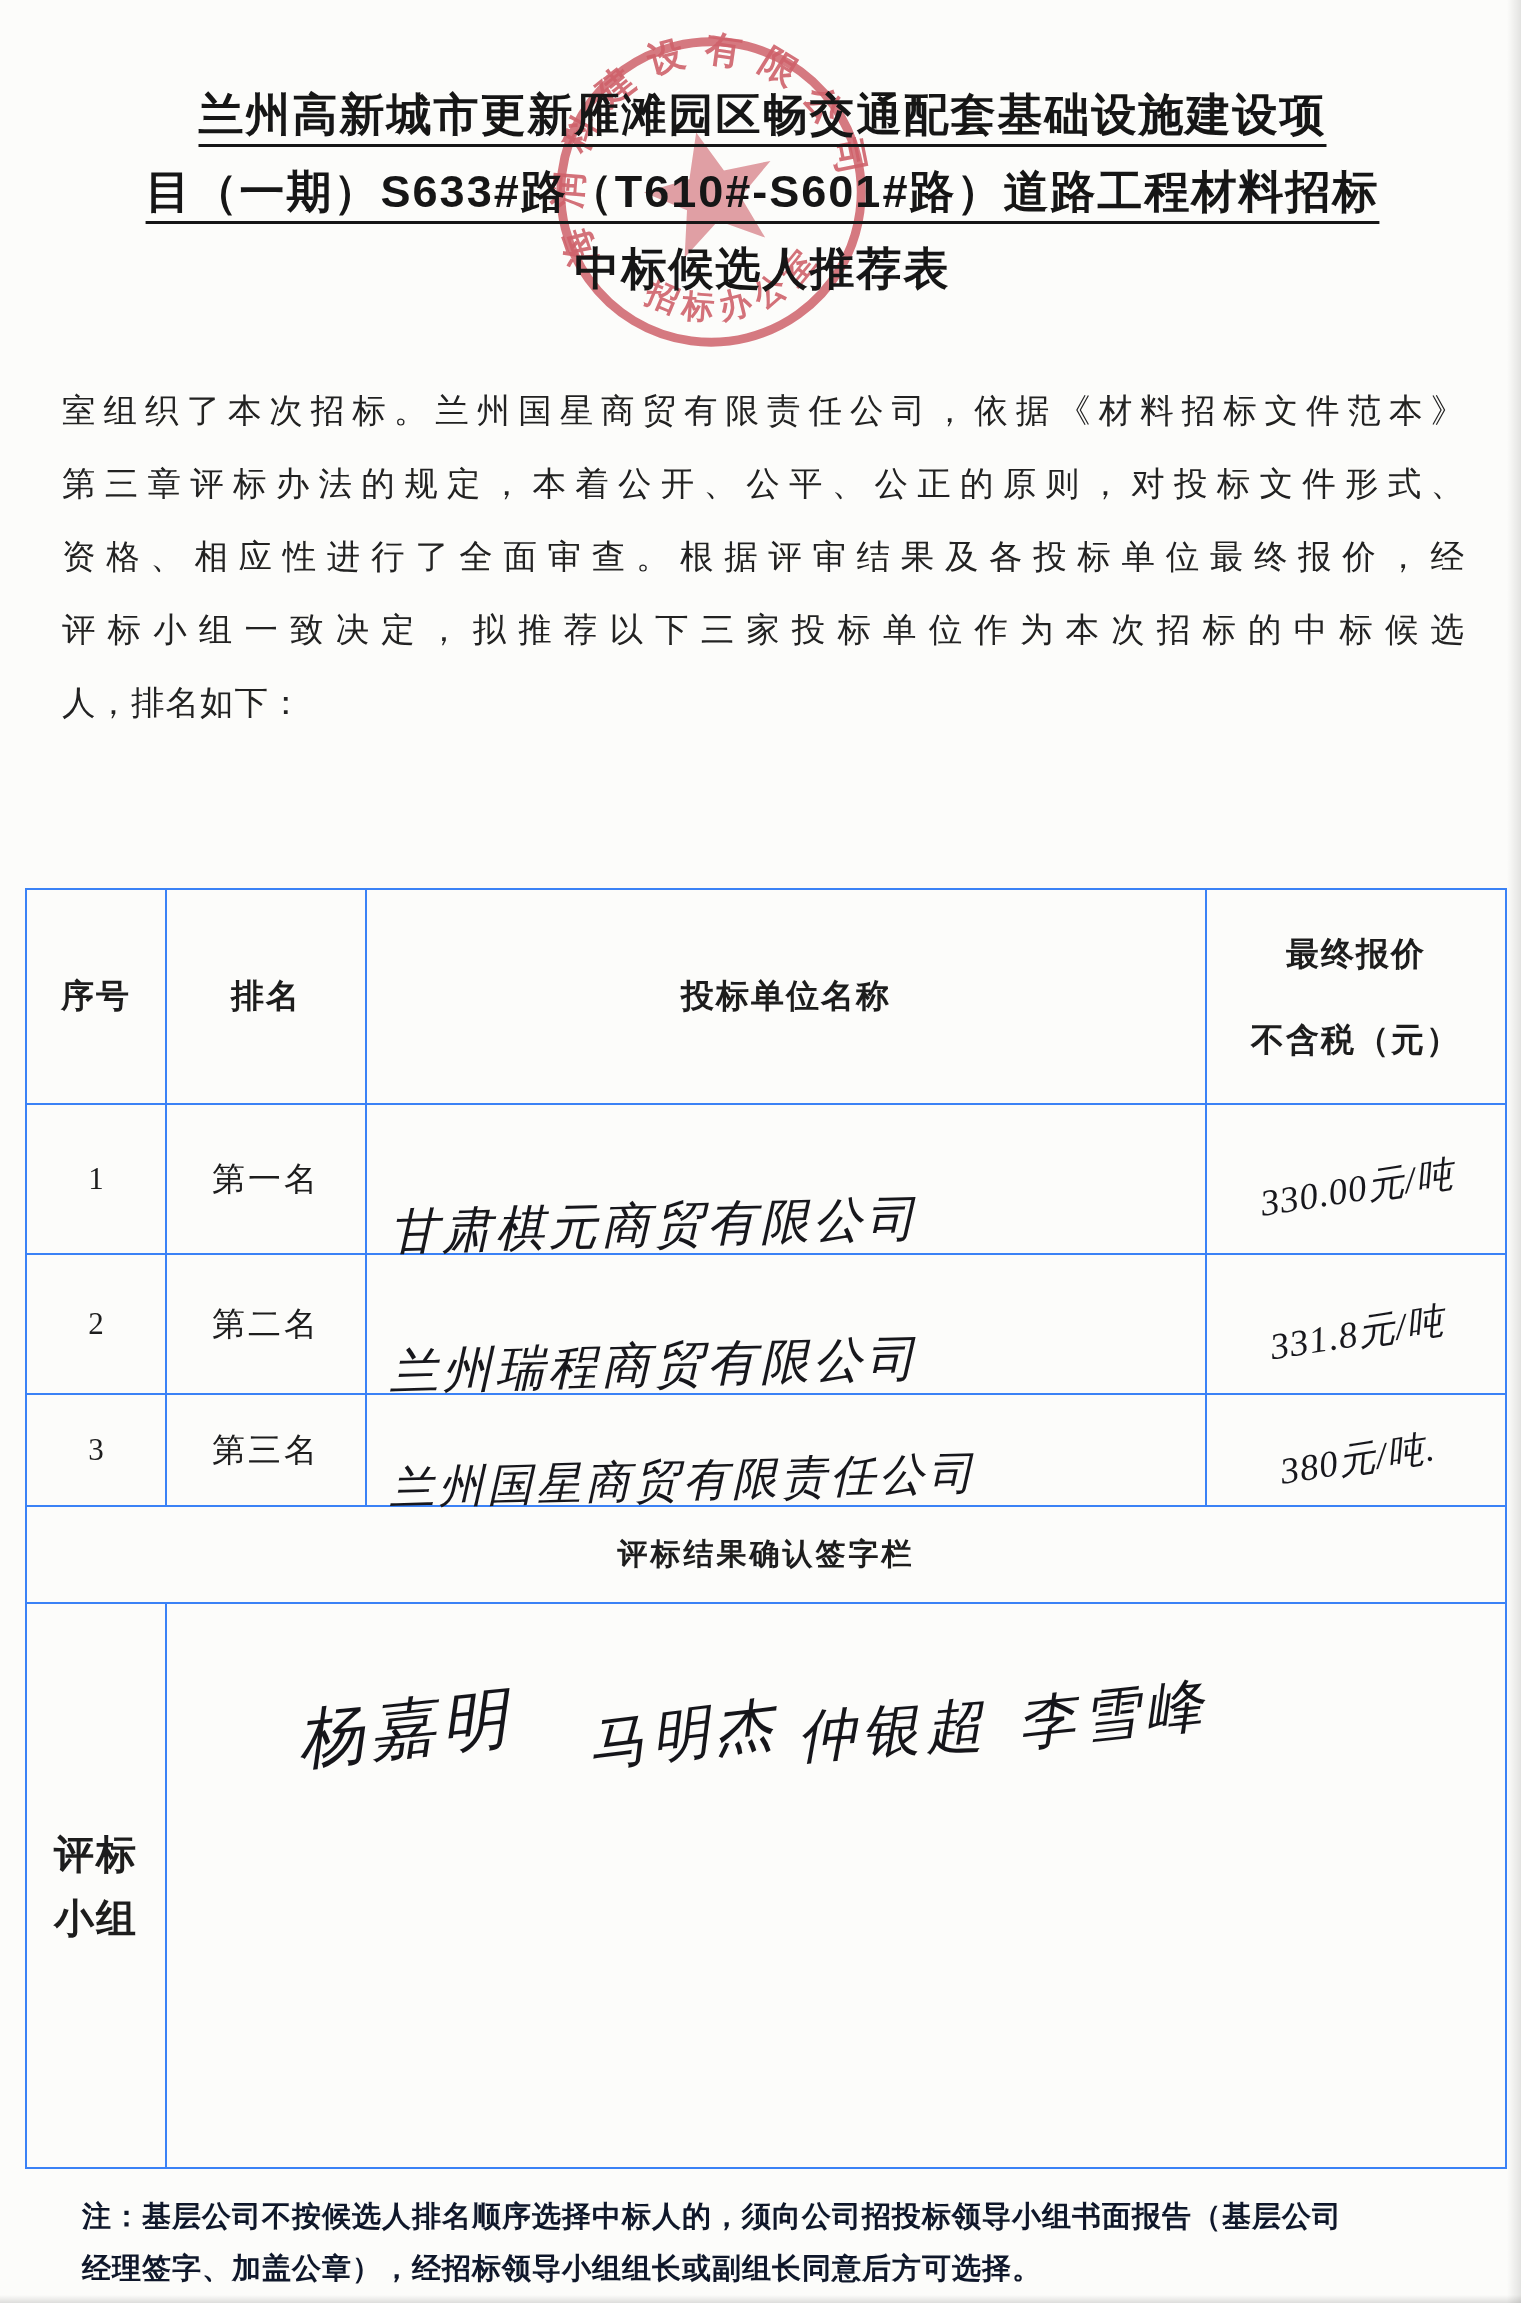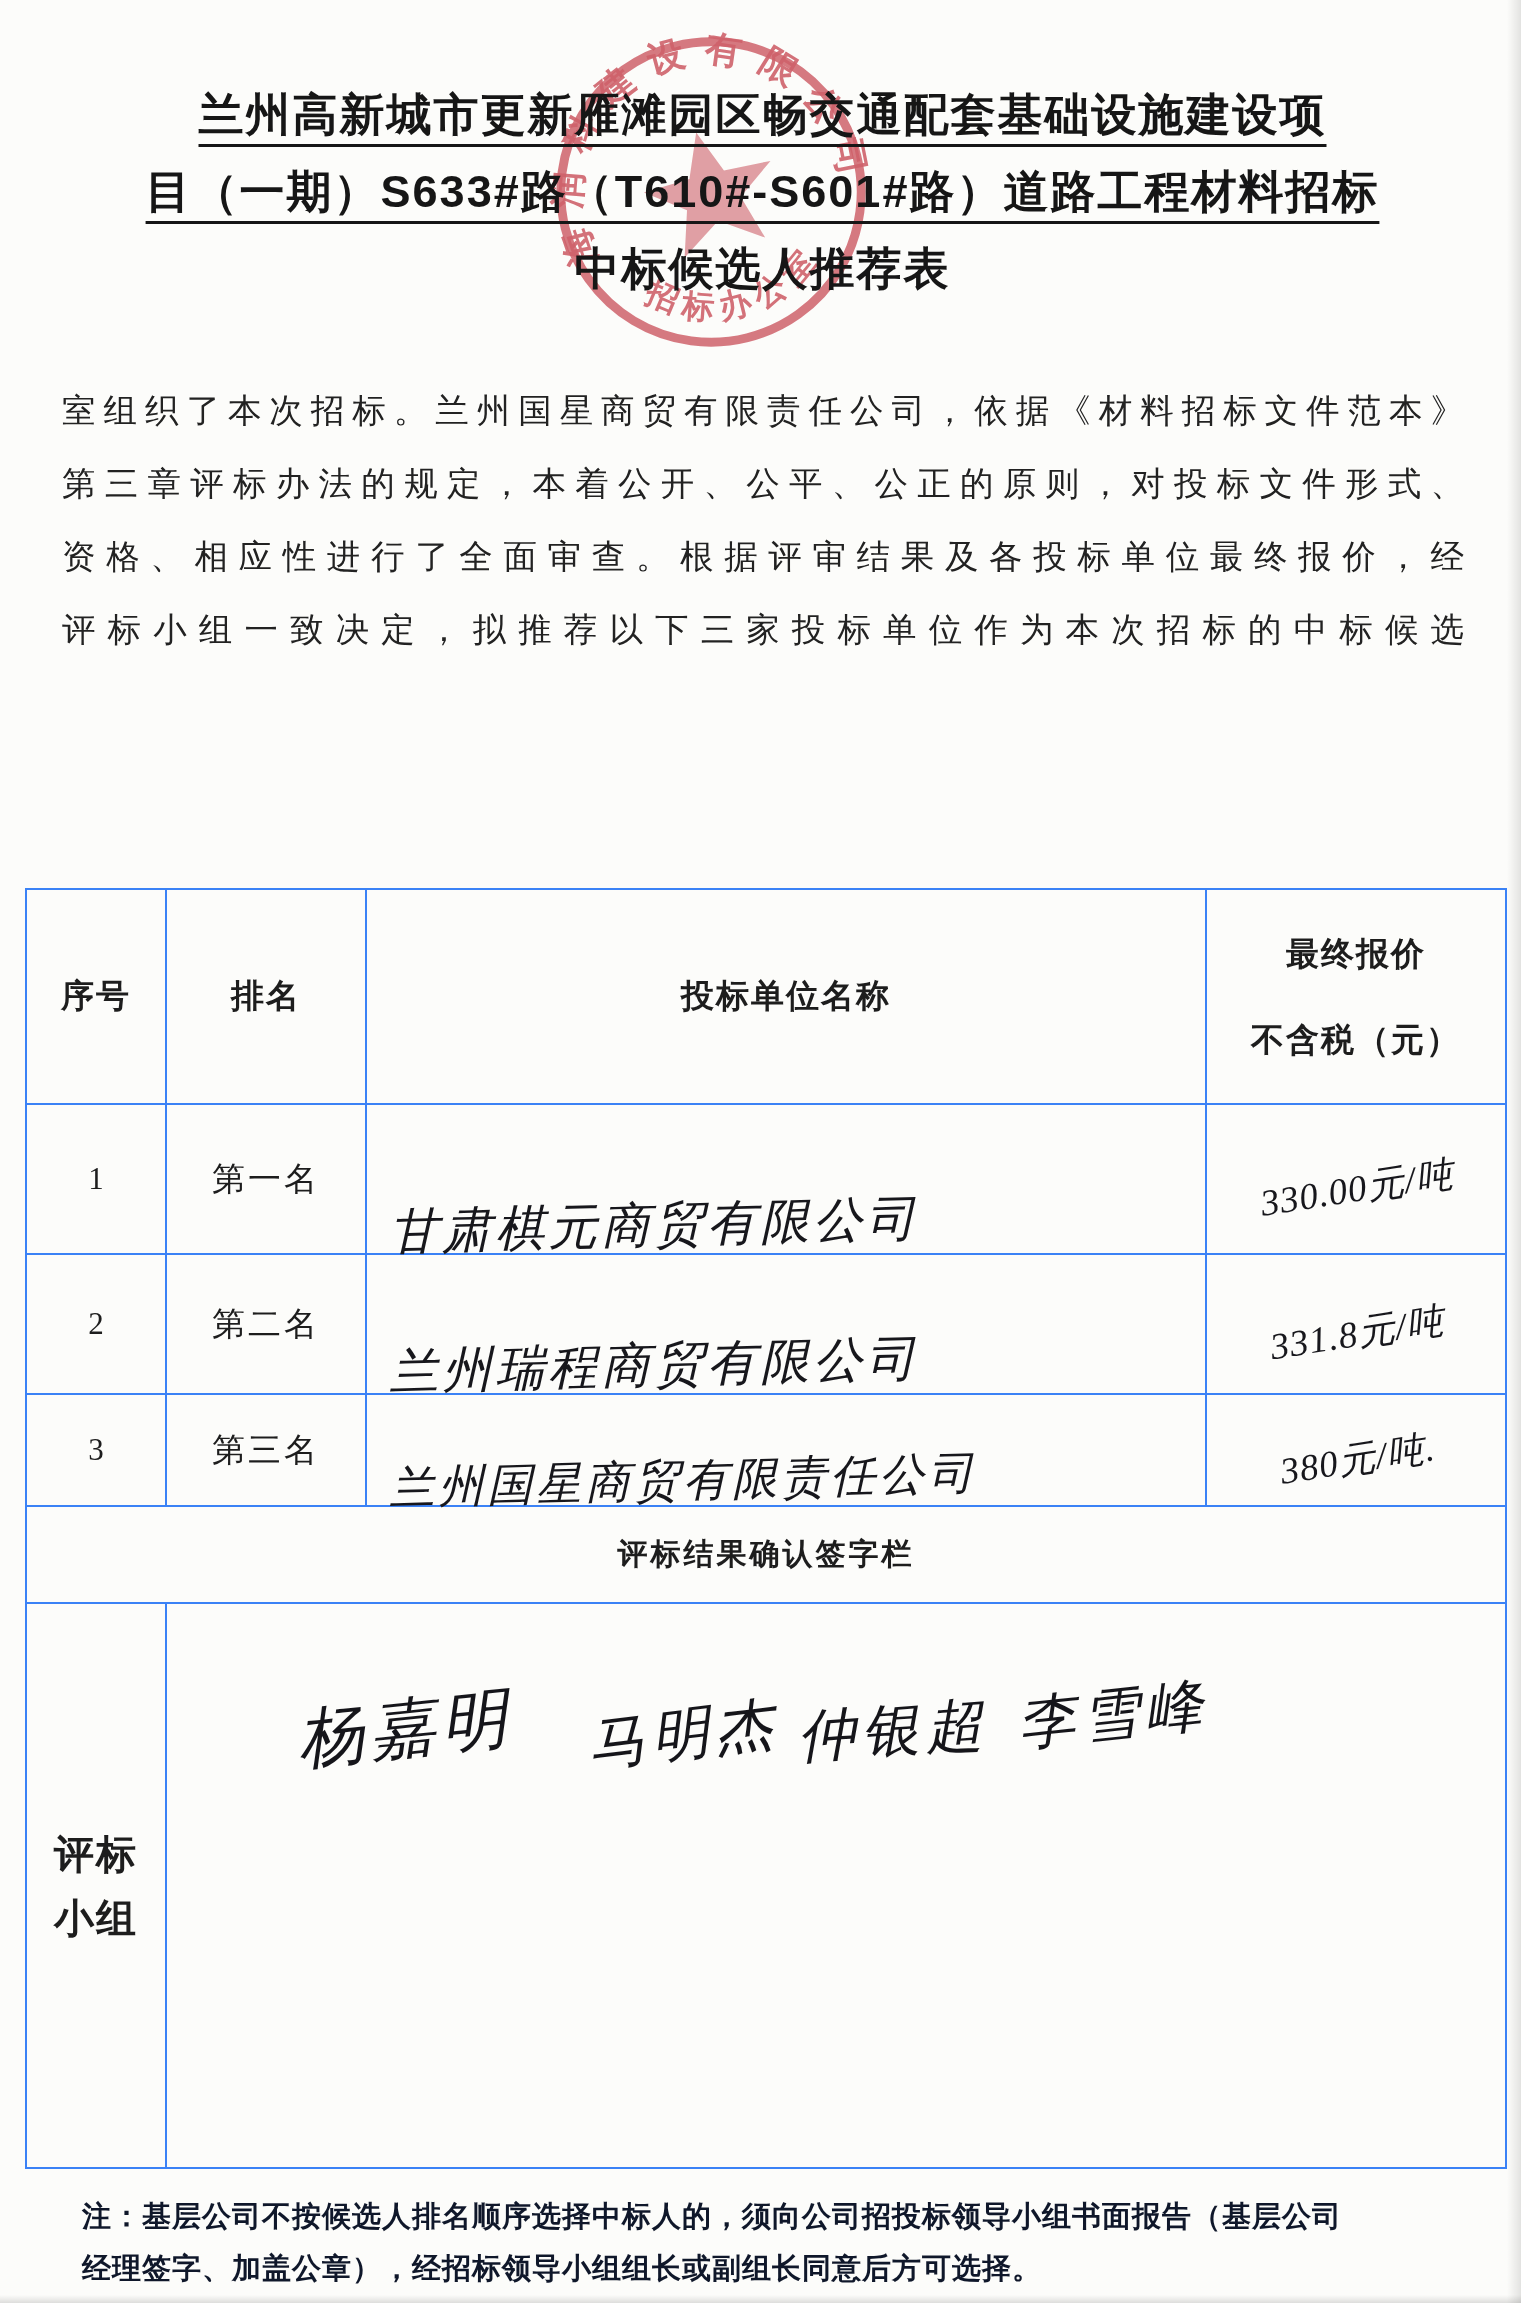--- a/index.html
+++ b/index.html
@@ -162,20 +162,21 @@
     <div class="title-line underlined">兰州高新城市更新雁滩园区畅交通配套基础设施建设项</div>
     <div class="title-line underlined">目（一期）S633#路（T610#-S601#路）道路工程材料招标</div>
     <div class="title-line">中标候选人推荐表</div>
   </div>
 
   <div class="body-text">
     <div class="body-line">室组织了本次招标。兰州国星商贸有限责任公司，依据《材料招标文件范本》</div>
     <div class="body-line">第三章评标办法的规定，本着公开、公平、公正的原则，对投标文件形式、</div>
     <div class="body-line">资格、相应性进行了全面审查。根据评审结果及各投标单位最终报价，经</div>
     <div class="body-line">评标小组一致决定，拟推荐以下三家投标单位作为本次招标的中标候选</div>
+    <div class="body-line last">人，排名如下：</div>
   </div>
 
   <table class="main-table">
     <colgroup>
       <col style="width:140px">
         <col style="width:200px">
         <col style="width:840px">
         <col style="width:300px">
     </colgroup>
     <tbody>

